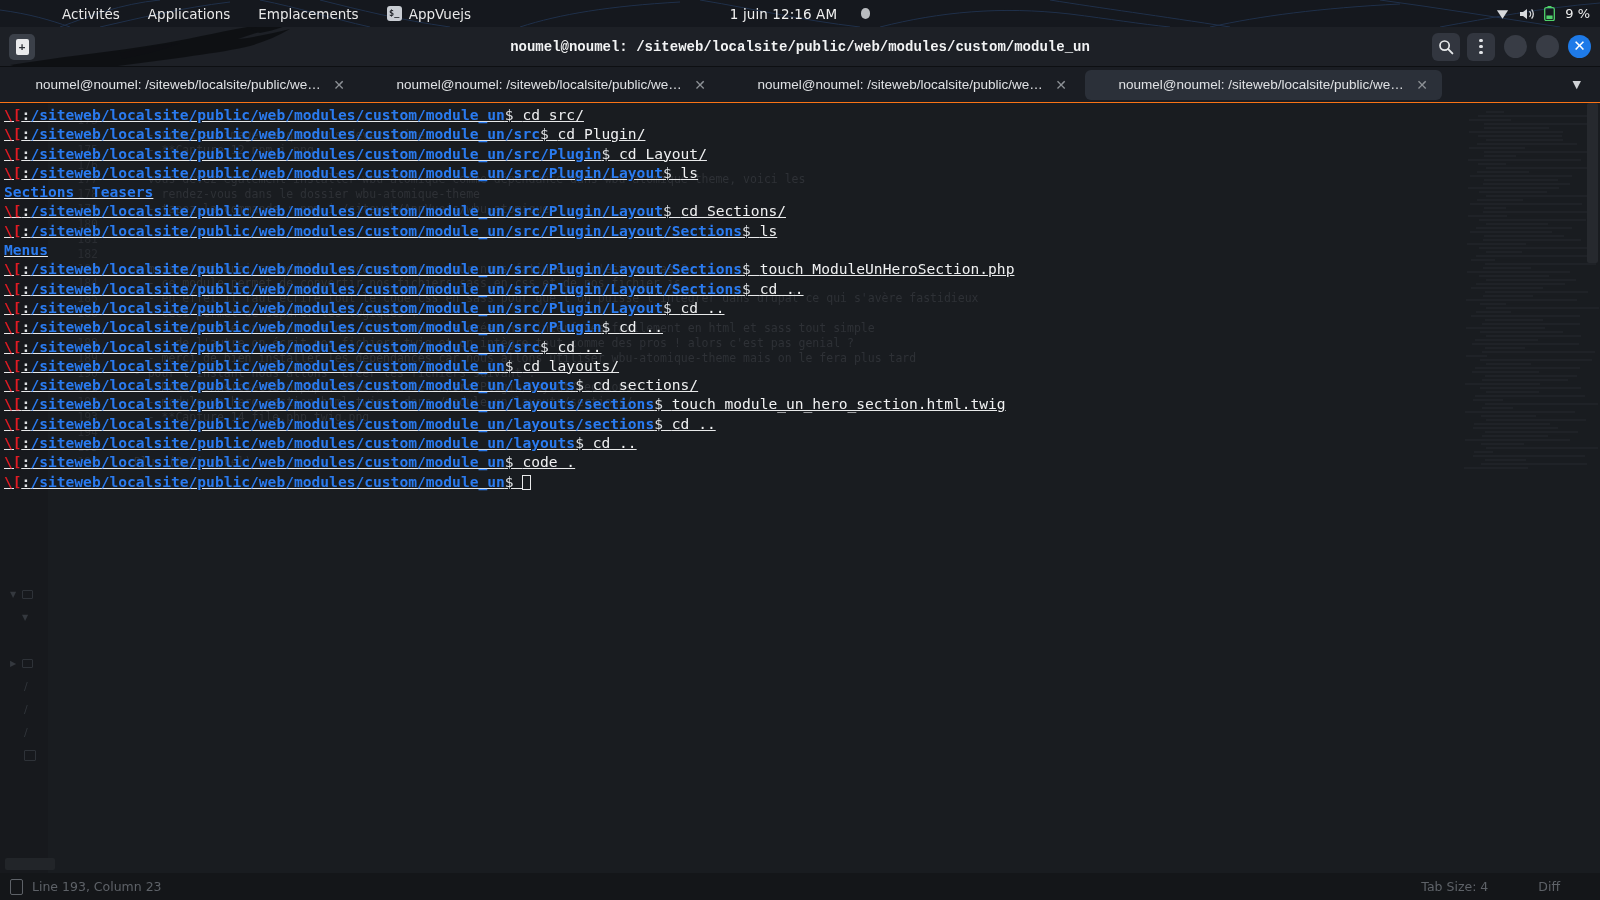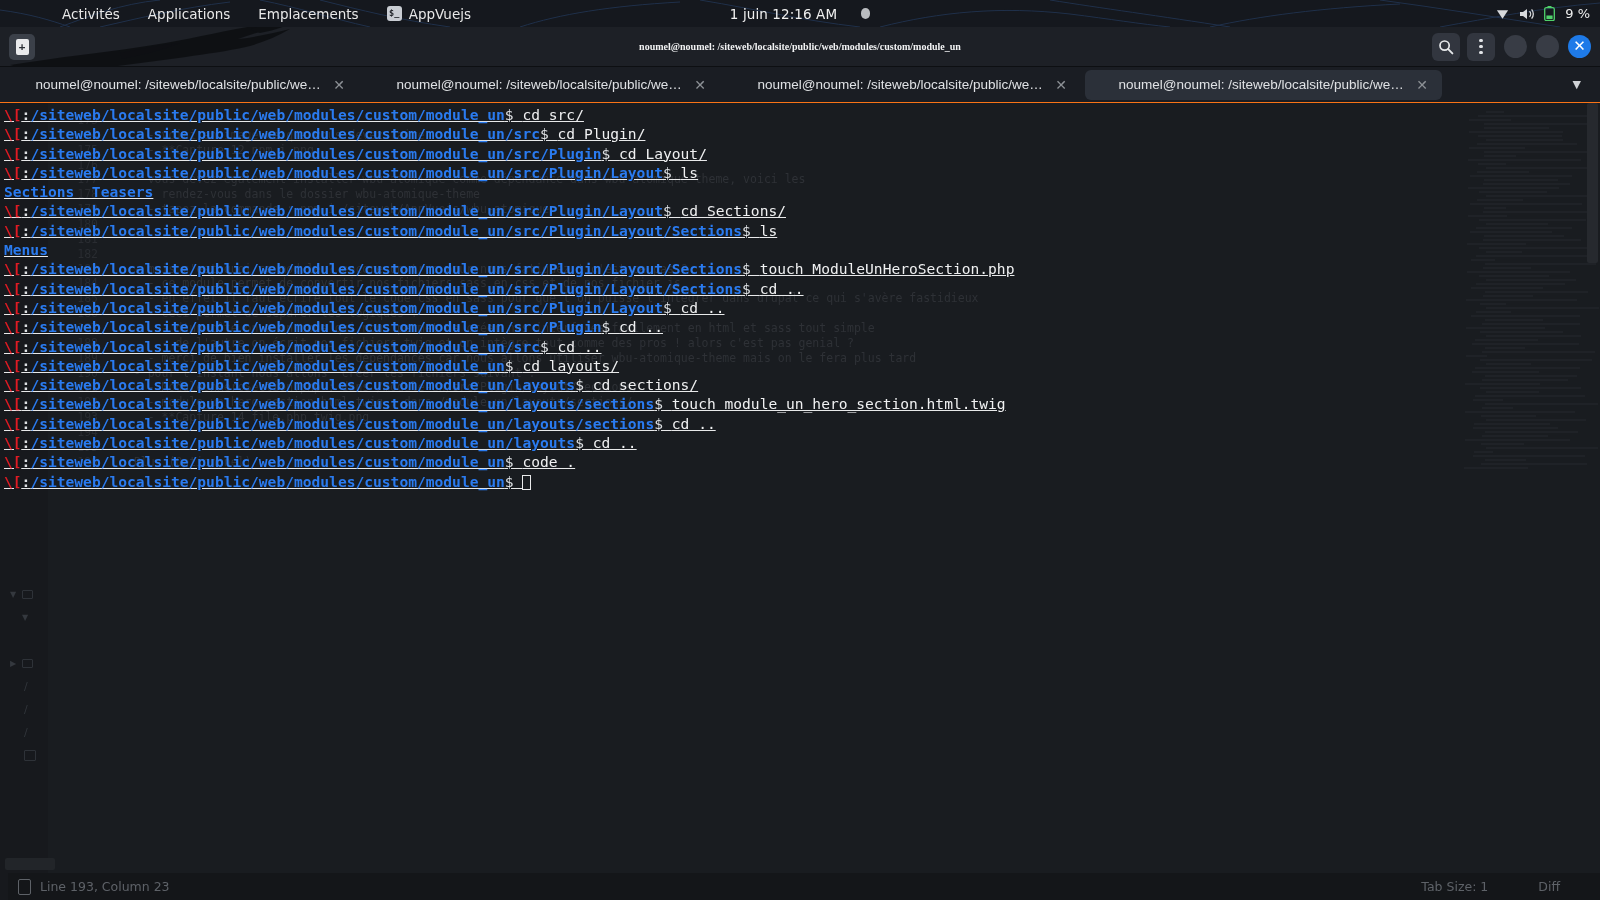--- a/index.html
+++ b/index.html
@@ -77,22 +77,22 @@
     position: relative; z-index: 3; flex: 0 0 26px;
   }
   .tb-appicon .glyph {
     width: 13px; height: 16px; border-radius: 2px; background: #e9eaec;
     display: flex; align-items: center; justify-content: center;
     color: #2b2f36; font-size: 11px; font-weight: bold; line-height: 1;
     font-family: "DejaVu Sans Mono", monospace;
   }
   #window-title {
     position: absolute; left: 0; right: 0; text-align: center;
-    color: #f2f3f4; font-size: 10px; font-weight: bold;
-    font-family: Liberation Serif, serif;
+    color: #f2f3f4; font-size: 14px; font-weight: bold;
+    font-family: Liberation Mono, monospace;
     pointer-events: none; z-index: 2;
   }
   .tb-right-controls {
     margin-left: auto; display: flex; align-items: center; gap: 7px;
     position: relative; z-index: 3;
   }
   .tb-btn {
     width: 28px; height: 28px; border-radius: 6px; background: #32363f;
     display: flex; align-items: center; justify-content: center;
     cursor: pointer;
@@ -187,21 +187,21 @@
   #vscode .vs-minimap {
     position: absolute; right: 16px; top: 8px; width: 120px; bottom: 60px;
     opacity: .5;
   }
   #vscode .mm-line { height: 2px; background: #26292e; margin-bottom: 2px; }
   #vscode .vs-scroll {
     position: absolute; right: 2px; top: 0px; width: 11px; height: 160px;
     background: #26292e; border-radius: 2px;
   }
   #vscode .vs-statusbar {
-    position: absolute; left: 8px; right: 0; bottom: 0; height: 27px;
+    position: absolute; left: 0; right: 0; bottom: 0; height: 27px;
     background: #141619;
     display: flex; 
     color: #5e6268; font-size: 12.5px;
   }
   #vscode .vs-statusbar .sb-left { display: flex; align-items: center; gap: 9px; padding-left: 10px; }
   #vscode .vs-statusbar .sb-box {
     width: 13px; height: 16px; border: 1.4px solid #5e6268; border-radius: 2px;
   }
   #vscode .vs-statusbar .sb-right {
     margin-left: auto; display: flex; align-items: center; gap: 50px; padding-right: 40px;
@@ -479,21 +479,21 @@
           <div class="mm-line" style="margin-left:0px;width:64px"></div>
         </div>
       <div class="vs-scroll"></div>
       <div class="vs-panel-tab"></div>
       <div class="vs-statusbar">
         <div class="sb-left">
           <span class="sb-box"></span>
           <span>Line 193, Column 23</span>
         </div>
         <div class="sb-right">
-          <span>Tab Size: 1</span>
+          <span>Tab Size: 4</span>
           <span>Diff</span>
         </div>
       </div>
     </div>
 
     <div id="termtext"><div class="ln-row"><span class="pfx">\[</span><span class="colon">:</span><span class="path">/siteweb/localsite/public/web/modules/custom/module_un</span><span class="dollar">$ </span><span class="cmd">cd src/</span></div><div class="ln-row"><span class="pfx">\[</span><span class="colon">:</span><span class="path">/siteweb/localsite/public/web/modules/custom/module_un/src</span><span class="dollar">$ </span><span class="cmd">cd Plugin/</span></div><div class="ln-row"><span class="pfx">\[</span><span class="colon">:</span><span class="path">/siteweb/localsite/public/web/modules/custom/module_un/src/Plugin</span><span class="dollar">$ </span><span class="cmd">cd Layout/</span></div><div class="ln-row"><span class="pfx">\[</span><span class="colon">:</span><span class="path">/siteweb/localsite/public/web/modules/custom/module_un/src/Plugin/Layout</span><span class="dollar">$ </span><span class="cmd">ls</span></div><div class="ln-row"><span class="dir">Sections  Teasers</span></div><div class="ln-row"><span class="pfx">\[</span><span class="colon">:</span><span class="path">/siteweb/localsite/public/web/modules/custom/module_un/src/Plugin/Layout</span><span class="dollar">$ </span><span class="cmd">cd Sections/</span></div><div class="ln-row"><span class="pfx">\[</span><span class="colon">:</span><span class="path">/siteweb/localsite/public/web/modules/custom/module_un/src/Plugin/Layout/Sections</span><span class="dollar">$ </span><span class="cmd">ls</span></div><div class="ln-row"><span class="dir">Menus</span></div><div class="ln-row"><span class="pfx">\[</span><span class="colon">:</span><span class="path">/siteweb/localsite/public/web/modules/custom/module_un/src/Plugin/Layout/Sections</span><span class="dollar">$ </span><span class="cmd">touch ModuleUnHeroSection.php</span></div><div class="ln-row"><span class="pfx">\[</span><span class="colon">:</span><span class="path">/siteweb/localsite/public/web/modules/custom/module_un/src/Plugin/Layout/Sections</span><span class="dollar">$ </span><span class="cmd">cd ..</span></div><div class="ln-row"><span class="pfx">\[</span><span class="colon">:</span><span class="path">/siteweb/localsite/public/web/modules/custom/module_un/src/Plugin/Layout</span><span class="dollar">$ </span><span class="cmd">cd ..</span></div><div class="ln-row"><span class="pfx">\[</span><span class="colon">:</span><span class="path">/siteweb/localsite/public/web/modules/custom/module_un/src/Plugin</span><span class="dollar">$ </span><span class="cmd">cd ..</span></div><div class="ln-row"><span class="pfx">\[</span><span class="colon">:</span><span class="path">/siteweb/localsite/public/web/modules/custom/module_un/src</span><span class="dollar">$ </span><span class="cmd">cd ..</span></div><div class="ln-row"><span class="pfx">\[</span><span class="colon">:</span><span class="path">/siteweb/localsite/public/web/modules/custom/module_un</span><span class="dollar">$ </span><span class="cmd">cd layouts/</span></div><div class="ln-row"><span class="pfx">\[</span><span class="colon">:</span><span class="path">/siteweb/localsite/public/web/modules/custom/module_un/layouts</span><span class="dollar">$ </span><span class="cmd">cd sections/</span></div><div class="ln-row"><span class="pfx">\[</span><span class="colon">:</span><span class="path">/siteweb/localsite/public/web/modules/custom/module_un/layouts/sections</span><span class="dollar">$ </span><span class="cmd">touch module_un_hero_section.html.twig</span></div><div class="ln-row"><span class="pfx">\[</span><span class="colon">:</span><span class="path">/siteweb/localsite/public/web/modules/custom/module_un/layouts/sections</span><span class="dollar">$ </span><span class="cmd">cd ..</span></div><div class="ln-row"><span class="pfx">\[</span><span class="colon">:</span><span class="path">/siteweb/localsite/public/web/modules/custom/module_un/layouts</span><span class="dollar">$ </span><span class="cmd">cd ..</span></div><div class="ln-row"><span class="pfx">\[</span><span class="colon">:</span><span class="path">/siteweb/localsite/public/web/modules/custom/module_un</span><span class="dollar">$ </span><span class="cmd">code .</span></div><div class="ln-row"><span class="pfx">\[</span><span class="colon">:</span><span class="path">/siteweb/localsite/public/web/modules/custom/module_un</span><span class="dollar">$ </span><span class="cmd"></span><span class="cursor"></span></div></div>
 
   </div>
 </div>
 

